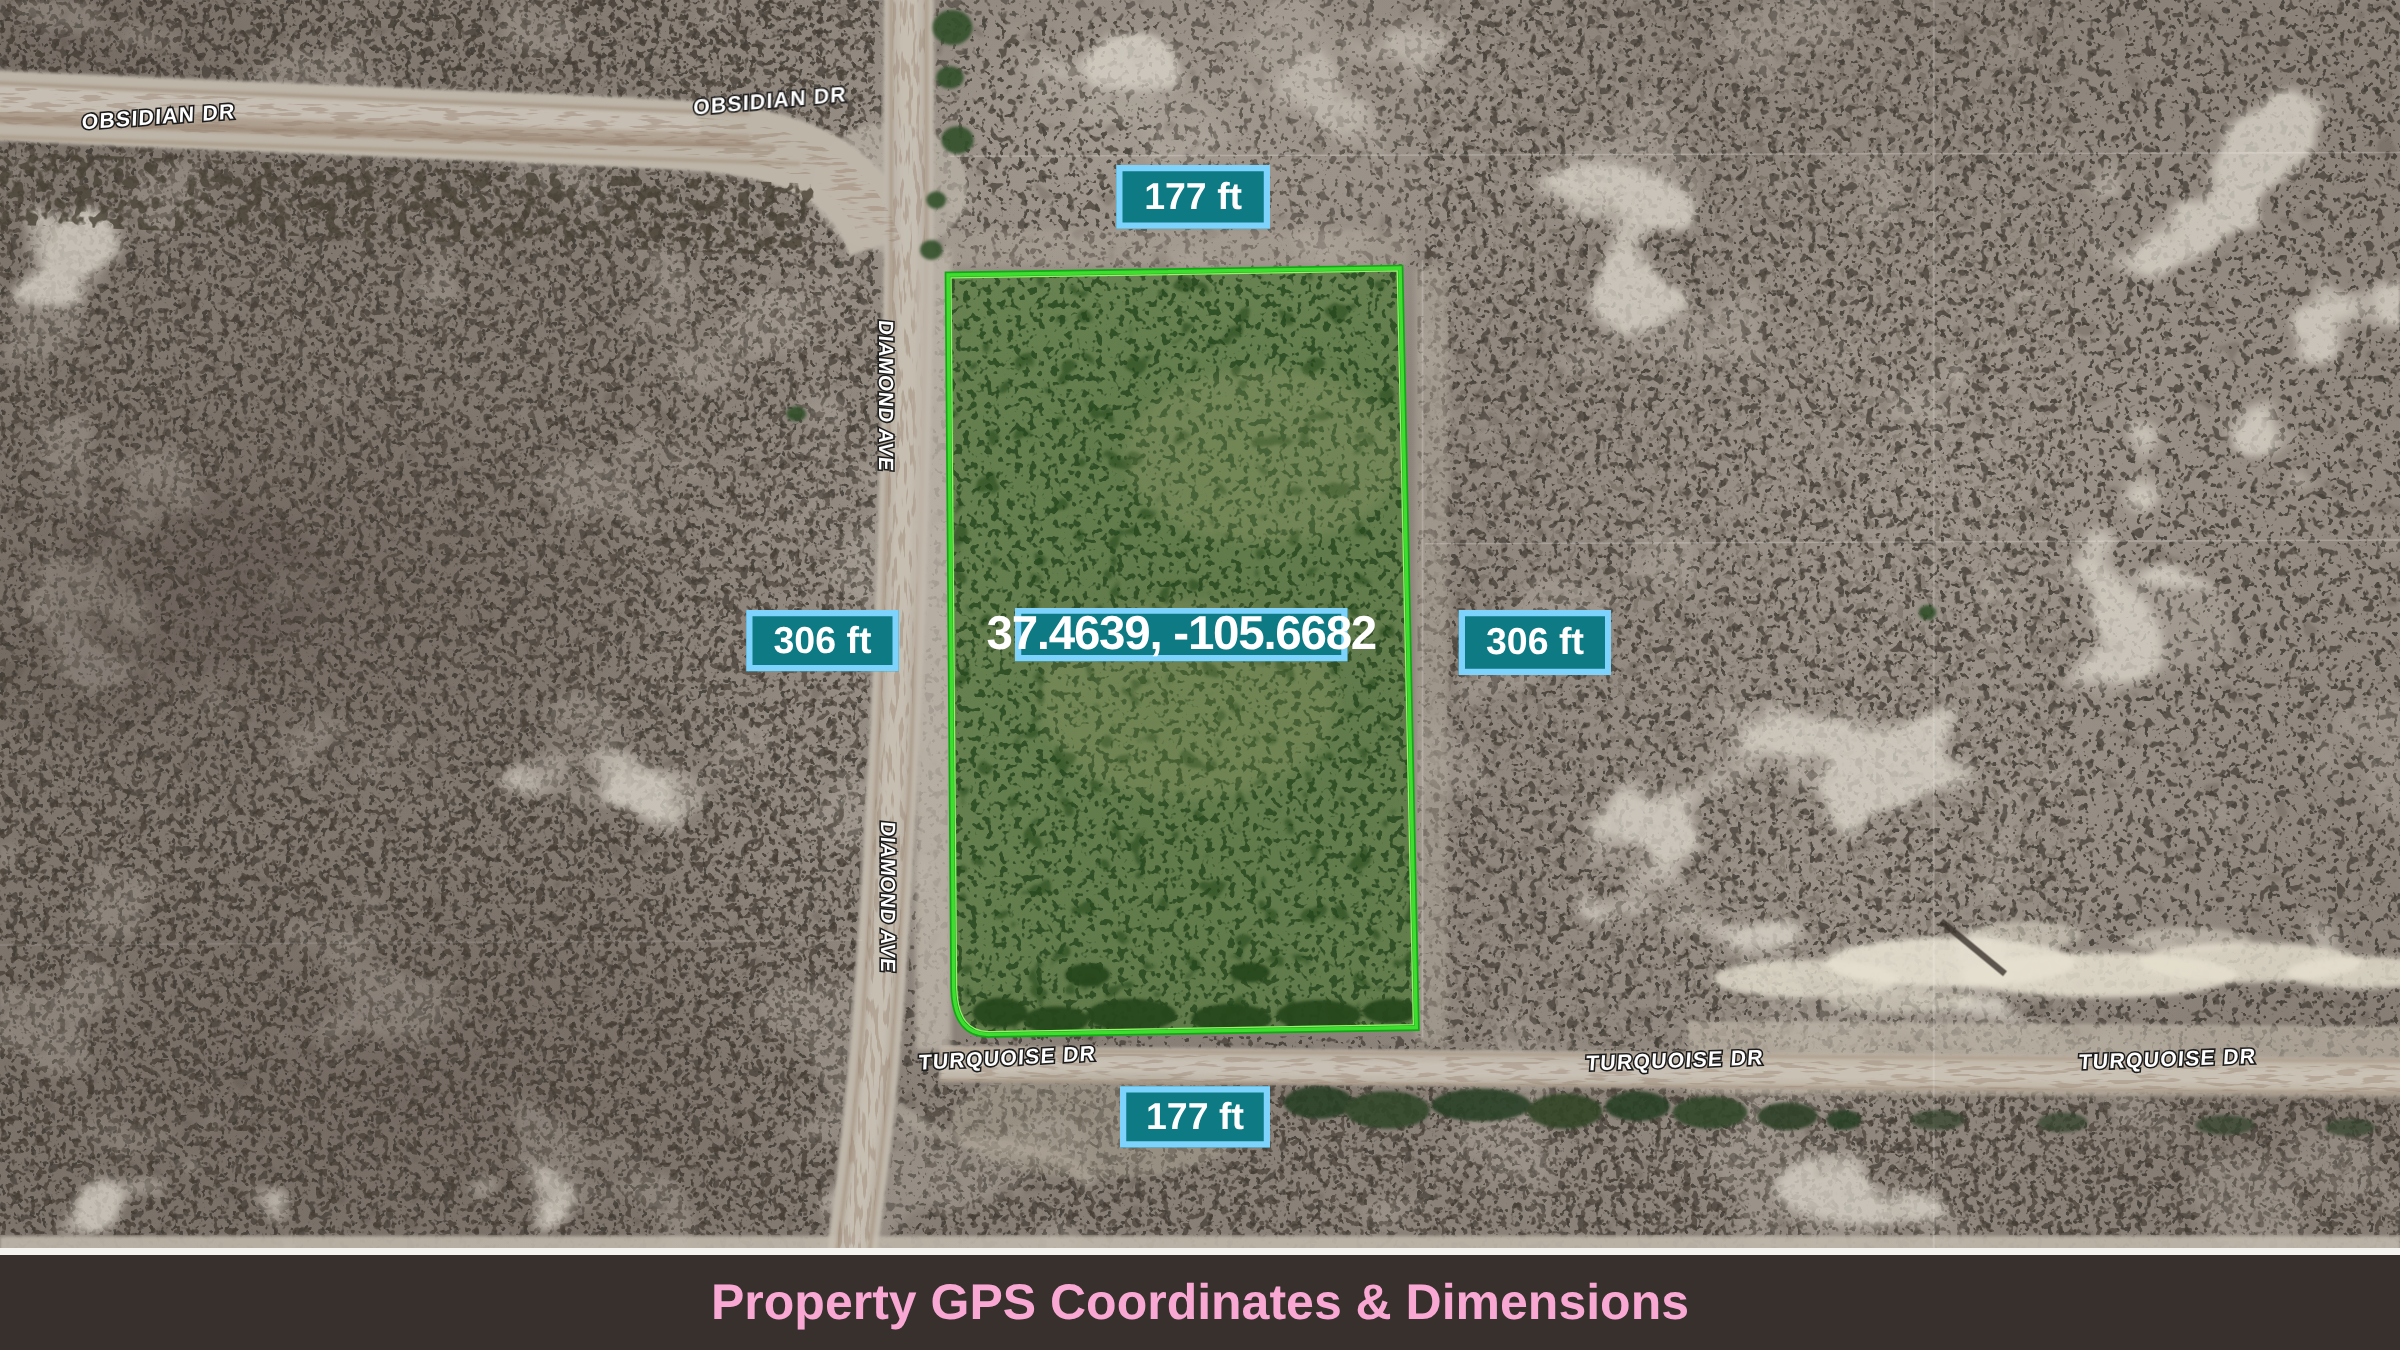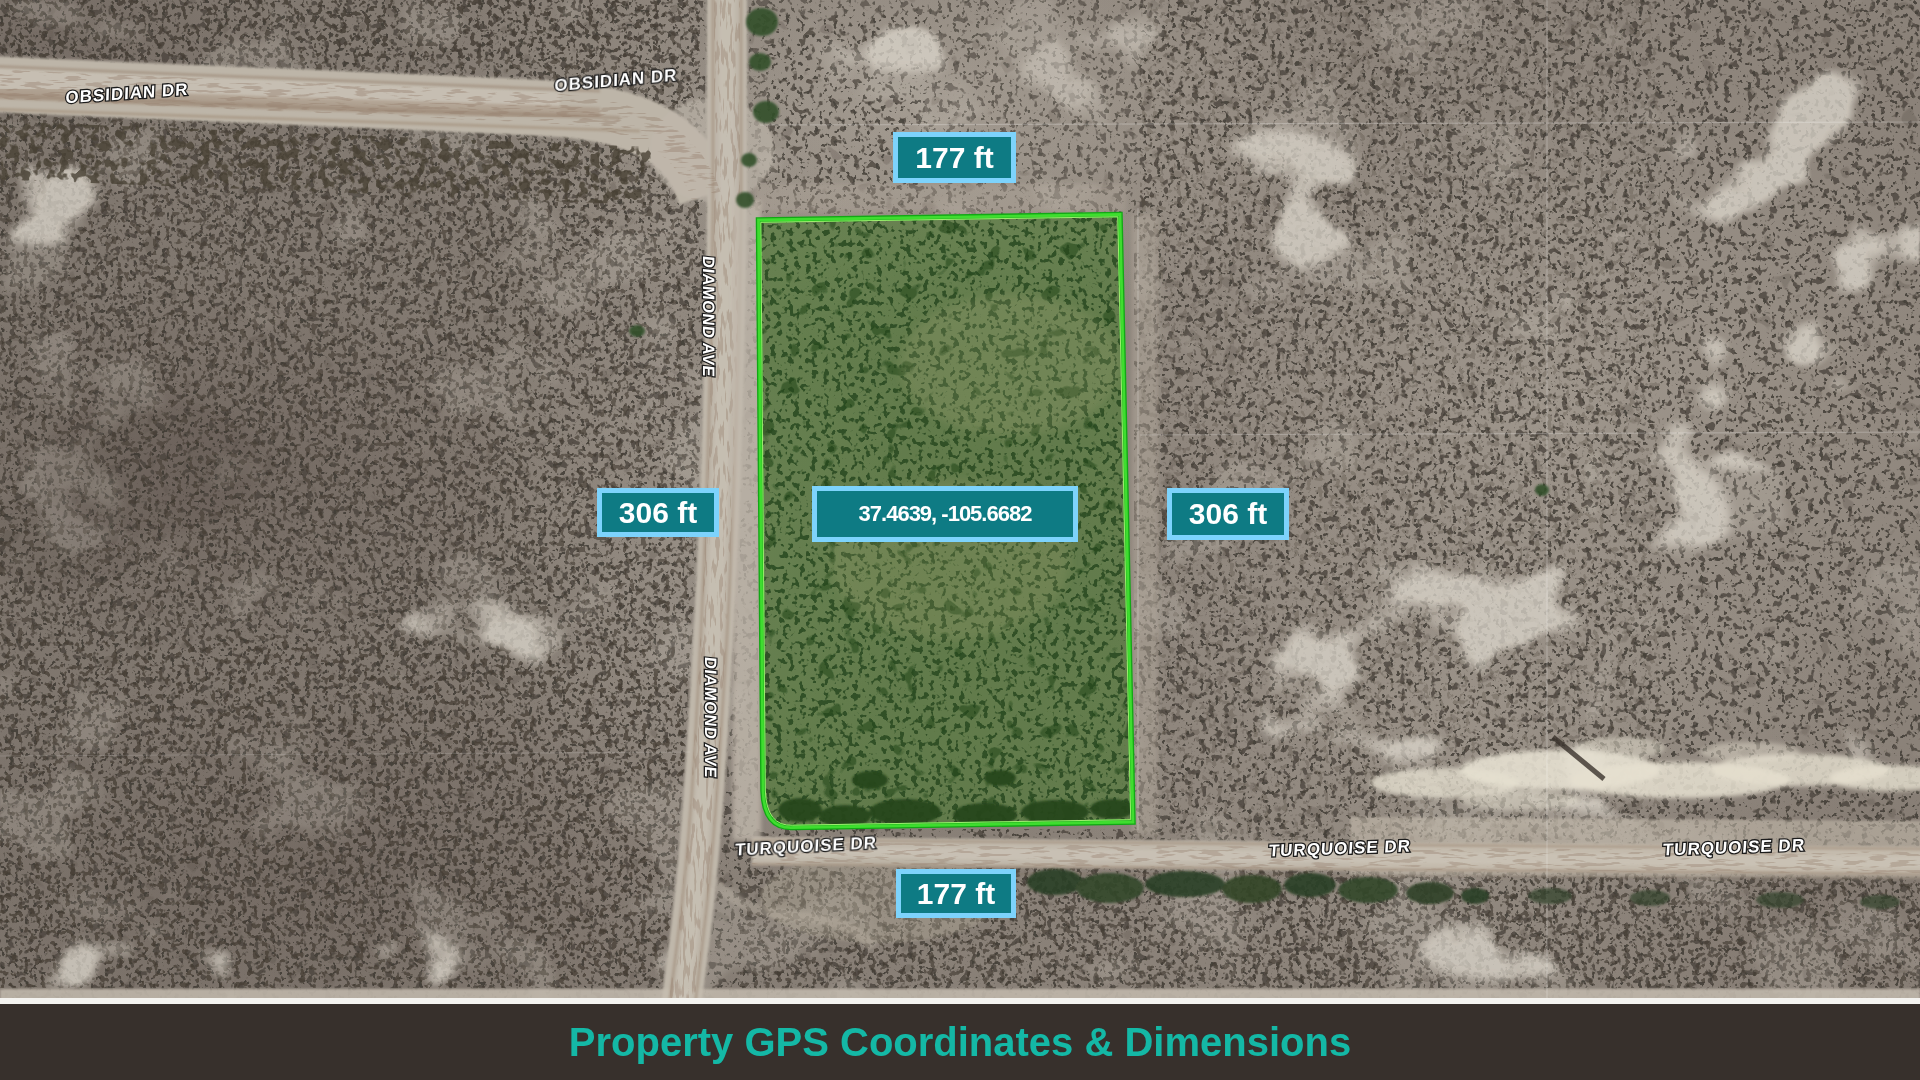--- a/index.html
+++ b/index.html
@@ -4,21 +4,21 @@
 <style>
   html,body{margin:0;padding:0;background:#222;}
   #stage{position:relative;width:1920px;height:1080px;overflow:hidden;-webkit-font-smoothing:antialiased;
     font-family:"Liberation Sans", sans-serif;}
   #stage svg.map{position:absolute;left:0;top:0;}
   .box{position:absolute;background:#0e7b84;border:5px solid #7dd3fc;white-space:nowrap;
     color:#fff;font-weight:bold;display:flex;align-items:center;justify-content:center;
     box-sizing:border-box;}
   #banner{position:absolute;left:0;top:1004px;width:1920px;height:76px;background:#37302c;
     display:flex;align-items:center;justify-content:center;}
-  #banner span{color:#14b8a6;font-weight:bold;font-size:40px;}
+  #banner span{color:#f9a8d4;font-weight:bold;font-size:40px;}
   #wsep{position:absolute;left:0;top:998px;width:1920px;height:6px;background:#f4f3f0;}
 </style>
 </head>
 <body>
 <div id="stage">
 <svg class="map" width="1920" height="1080" viewBox="0 0 1920 1080" xmlns="http://www.w3.org/2000/svg">
 <defs>
   <filter id="fPatch" x="0" y="0" width="1920" height="1080" filterUnits="userSpaceOnUse" primitiveUnits="userSpaceOnUse">
     <feTurbulence type="fractalNoise" baseFrequency="0.008 0.009" numOctaves="3" seed="7" result="t"></feTurbulence>
     <feColorMatrix in="t" type="matrix" values="0 0 0 0 0  0 0 0 0 0  0 0 0 0 0  11 0 0 0 -6.4" result="m"></feColorMatrix>
@@ -293,20 +293,20 @@
   <text x="708" y="311" font-size="16.5" text-anchor="middle" transform="rotate(90 703 311) translate(703 311) skewX(-6) translate(-703 -311)" style="letter-spacing:0.5px">DIAMOND AVE</text>
   <text x="710" y="712" font-size="16.5" text-anchor="middle" transform="rotate(90 705 712) translate(705 712) skewX(-6) translate(-705 -712)" style="letter-spacing:0.5px">DIAMOND AVE</text>
   <text x="806" y="852" font-size="17" text-anchor="middle" transform="rotate(-3 806 846) translate(806 846) skewX(-6) translate(-806 -846)">TURQUOISE DR</text>
   <text x="1340" y="854" font-size="17" text-anchor="middle" transform="rotate(-2 1340 848) translate(1340 848) skewX(-6) translate(-1340 -848)">TURQUOISE DR</text>
   <text x="1734" y="853" font-size="17" text-anchor="middle" transform="rotate(-2 1734 847) translate(1734 847) skewX(-6) translate(-1734 -847)">TURQUOISE DR</text>
 </g>
 </svg>
 
 <div class="box" style="left:893px;top:132px;width:123px;height:51px;font-size:30px;">177 ft</div>
 <div class="box" style="left:597px;top:488px;width:122px;height:49px;font-size:30px;">306 ft</div>
-<div class="box" style="left:812px;top:486px;width:266px;height:56px;font-size:22px;letter-spacing:-1px;">37.4639, -105.6682</div>
+<div class="box" style="left:812px;top:486px;width:266px;height:43px;font-size:38px;letter-spacing:-1px;">37.4639, -105.6682</div>
 <div class="box" style="left:1167px;top:488px;width:122px;height:52px;font-size:30px;">306 ft</div>
 <div class="box" style="left:896px;top:869px;width:120px;height:49px;font-size:30px;">177 ft</div>
 <div id="wsep"></div>
 <div id="banner">
       <span>Property GPS Coordinates &amp; Dimensions</span>
     </div>
 </div>
 
 </body></html>

